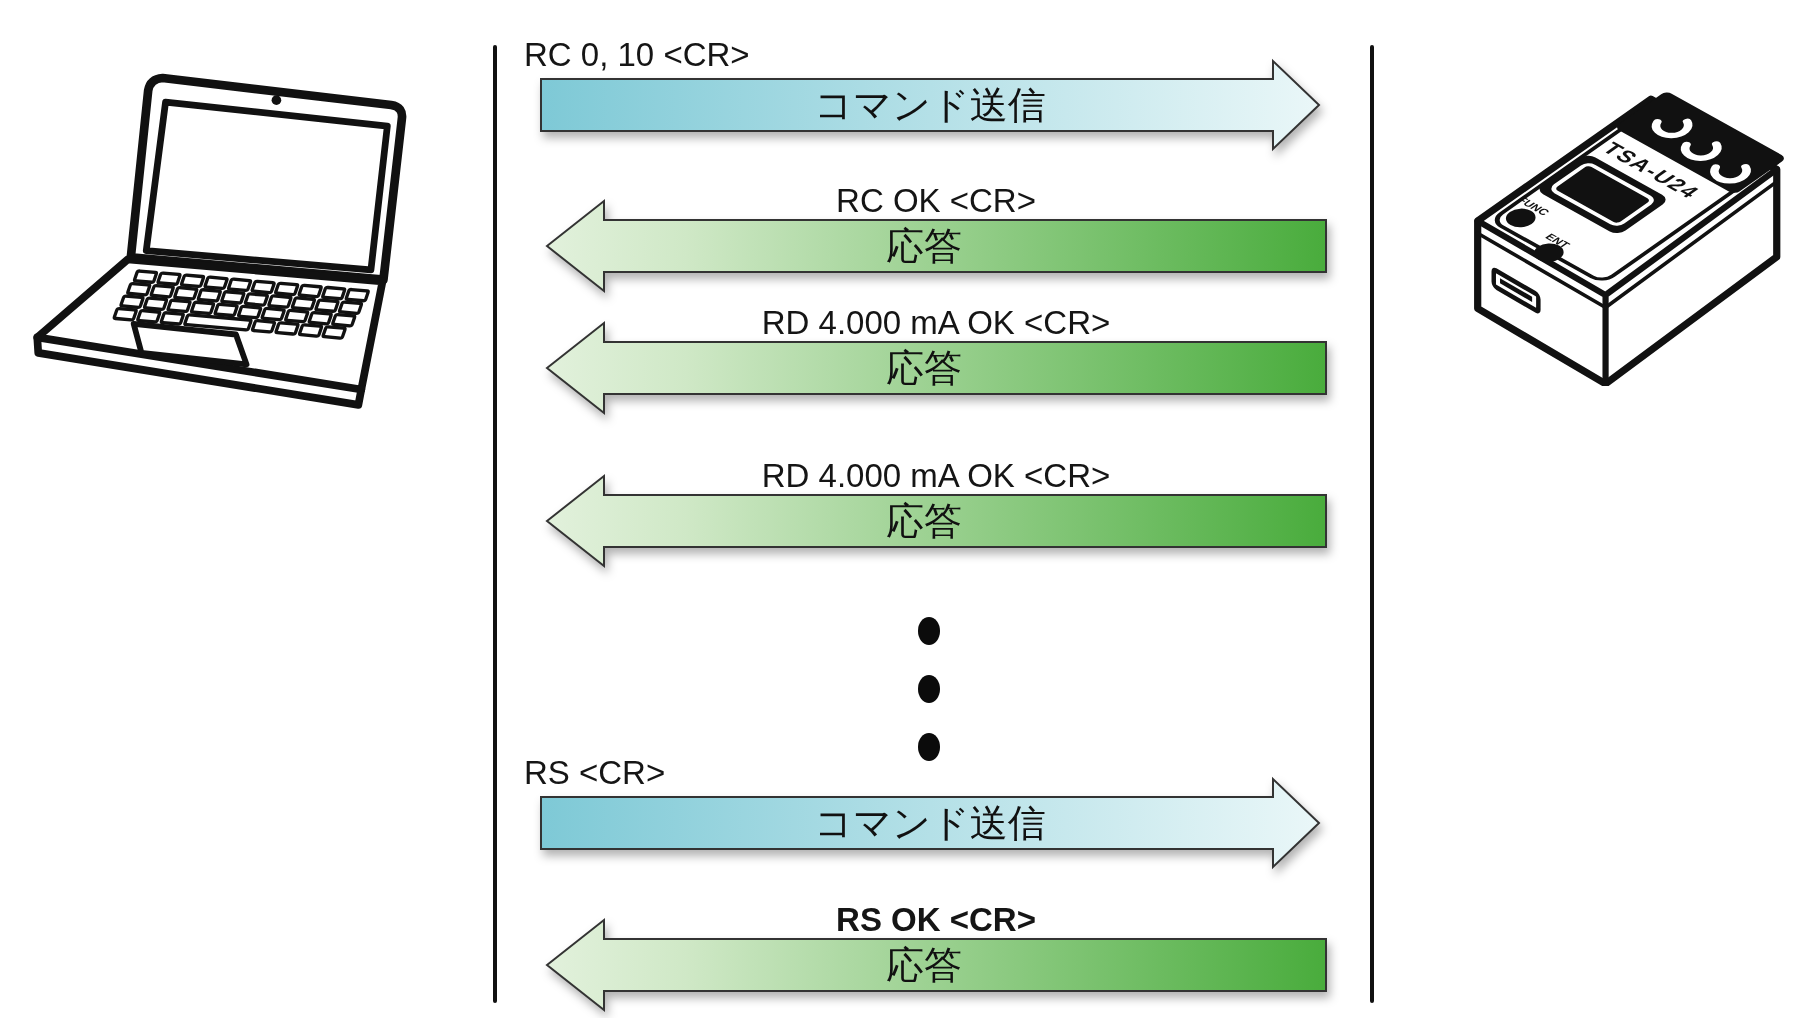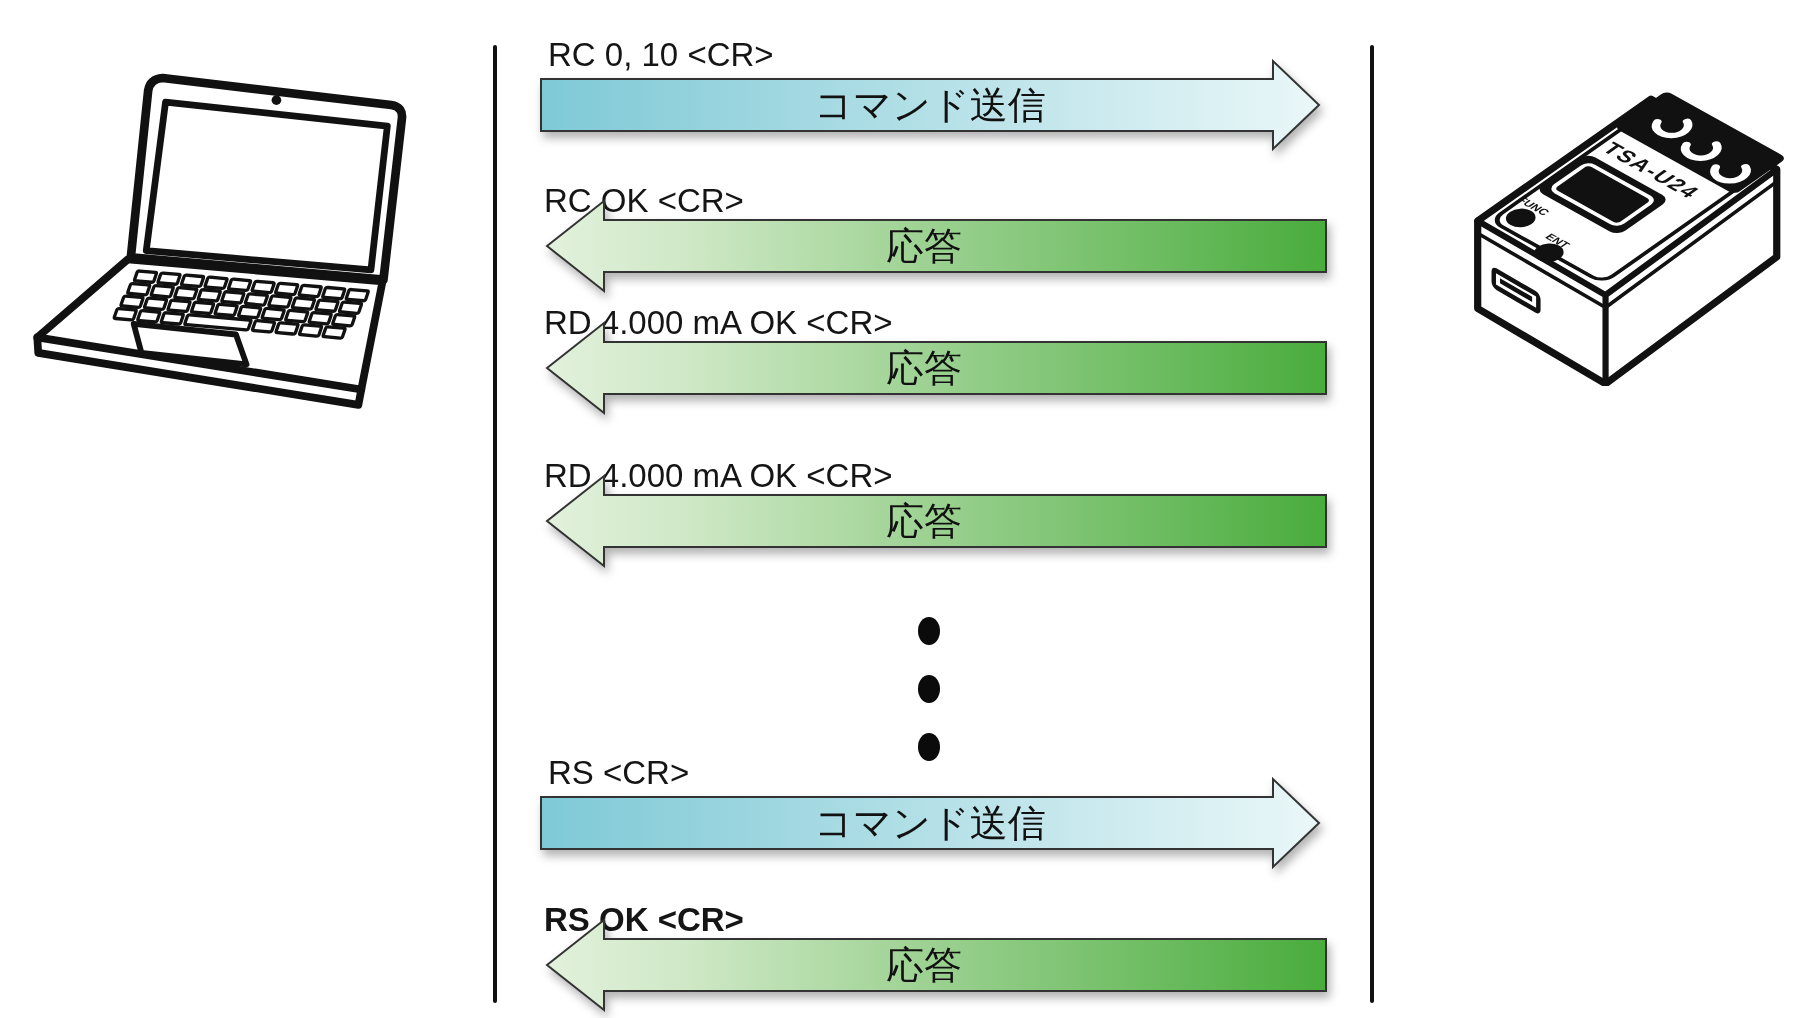--- a/index.html
+++ b/index.html
@@ -3,22 +3,22 @@
 <meta charset="utf-8">
 <style>
   html,body{margin:0;padding:0;background:#fff;}
   #stage{position:relative;width:1800px;height:1018px;background:#fff;overflow:hidden;
          font-family:"Liberation Sans","DejaVu Sans",sans-serif;color:#111;}
   .lifeline{position:absolute;width:4px;background:#111;border-radius:2px;}
   #lifeline-left{left:493px;top:45px;height:958px;}
   #lifeline-right{left:1370px;top:45px;height:958px;}
   .msg-label{position:absolute;font-size:33px;line-height:38px;color:#151515;
              letter-spacing:0px;white-space:nowrap;}
-  .msg-label.cmd{left:548px;}
-  .msg-label.resp{left:544px;width:784px;text-align:left;}
+  .msg-label.cmd{left:524px;}
+  .msg-label.resp{left:544px;width:784px;text-align:center;}
   .arrow-svg{position:absolute;overflow:visible;}
   .arrow-svg path{filter:drop-shadow(3px 6px 5px rgba(0,0,0,0.30));}
   .arrow-text{font-size:38px;fill:#111;font-family:"Liberation Sans","DejaVu Sans",sans-serif;}
   .dot{position:absolute;width:22px;height:28px;border-radius:50%;background:#0b0b0b;}
   .illu{position:absolute;}
 </style>
 </head>
 <body>
 
 <div id="stage">

